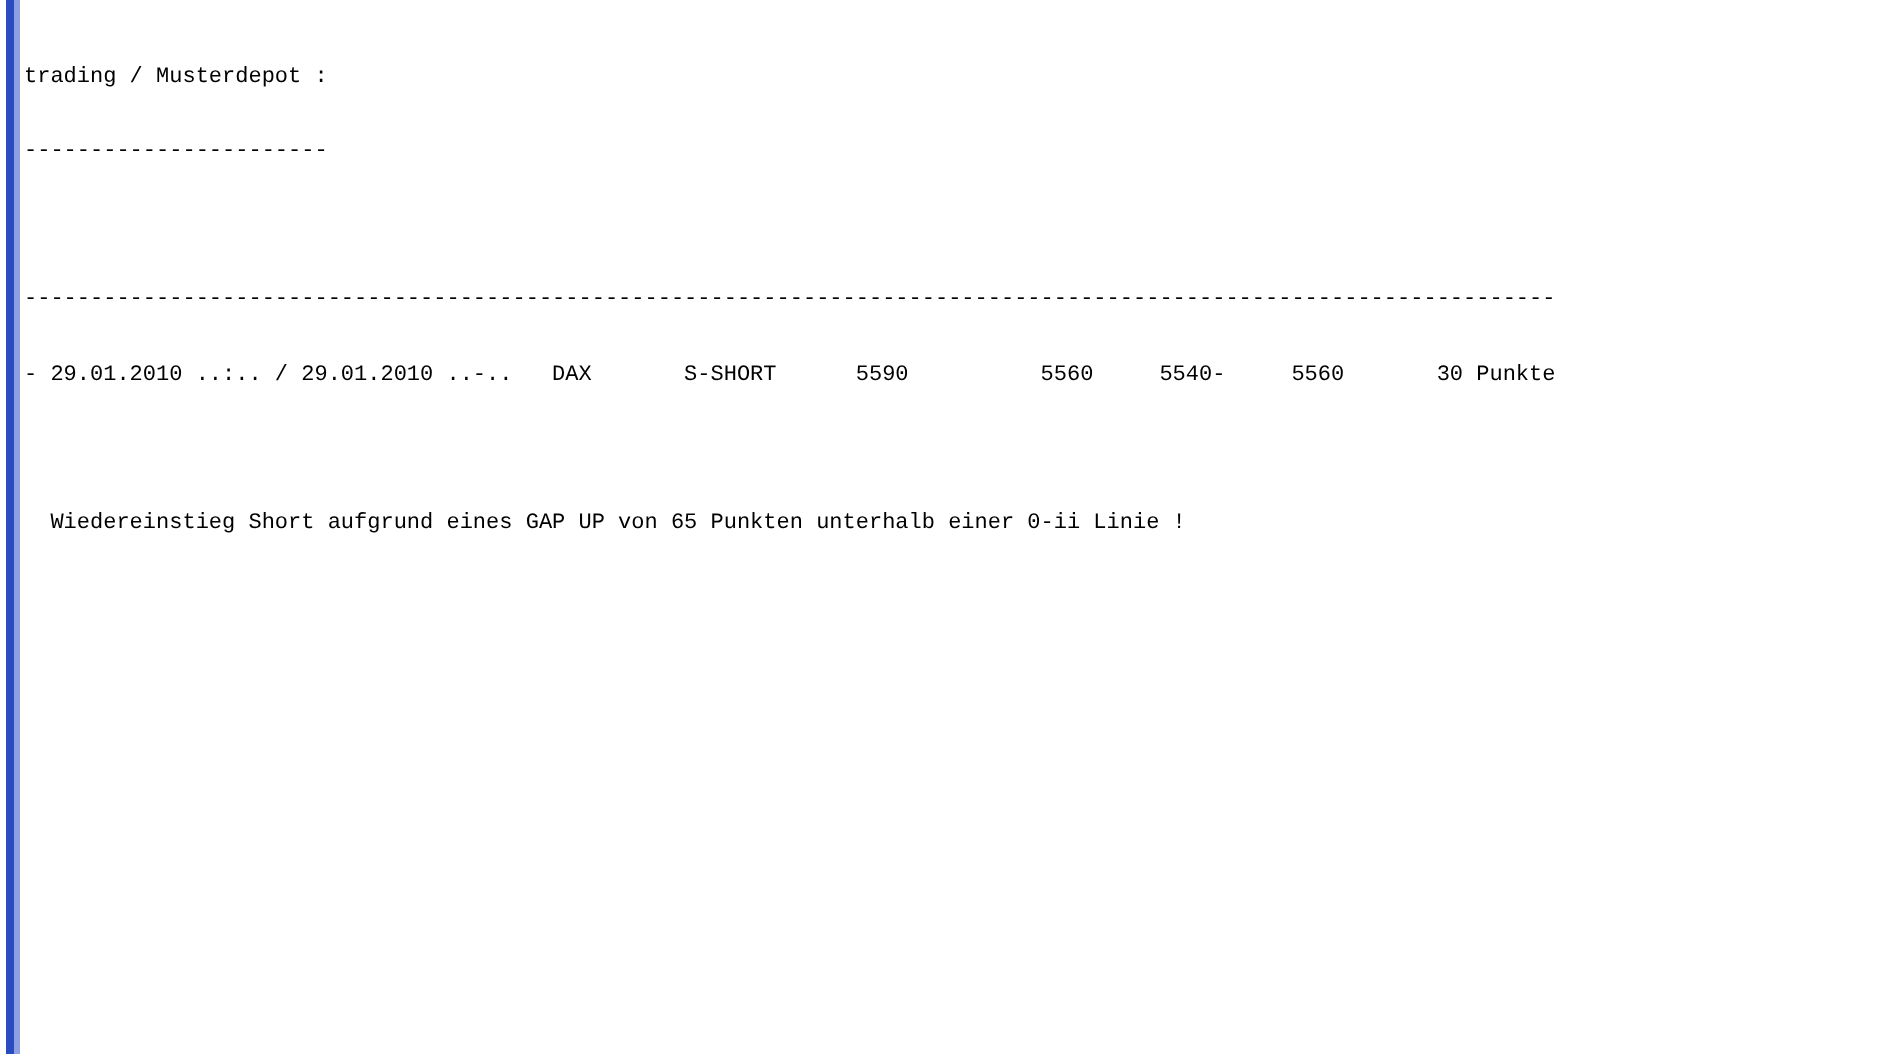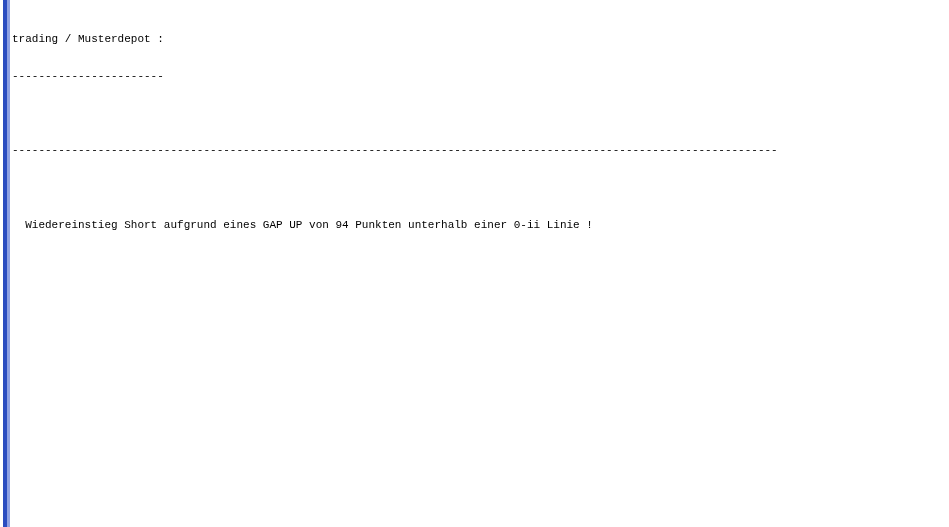--- a/index.html
+++ b/index.html
@@ -39,22 +39,23 @@
 </head>
 <body>
 
 <div class="page">
   <div class="accent-bar"></div>
   <div class="content">
     <div class="ln">trading / Musterdepot :</div>
     <div class="ln">-----------------------</div>
     <div class="ln"></div>
     <div class="ln">--------------------------------------------------------------------------------------------------------------------</div>
+    <div class="ln">- 29.01.2010 ..:.. / 29.01.2010 ..-..   DAX       S-SHORT      5590          5560     5540-     5560       30 Punkte</div>
     <div class="ln"></div>
-    <div class="ln">  Wiedereinstieg Short aufgrund eines GAP UP von 94 Punkten unterhalb einer 0-ii Linie !</div>
+    <div class="ln">  Wiedereinstieg Short aufgrund eines GAP UP von 65 Punkten unterhalb einer 0-ii Linie !</div>
     <div class="ln"></div>
     
     
     
     
     
     
     
     
     

